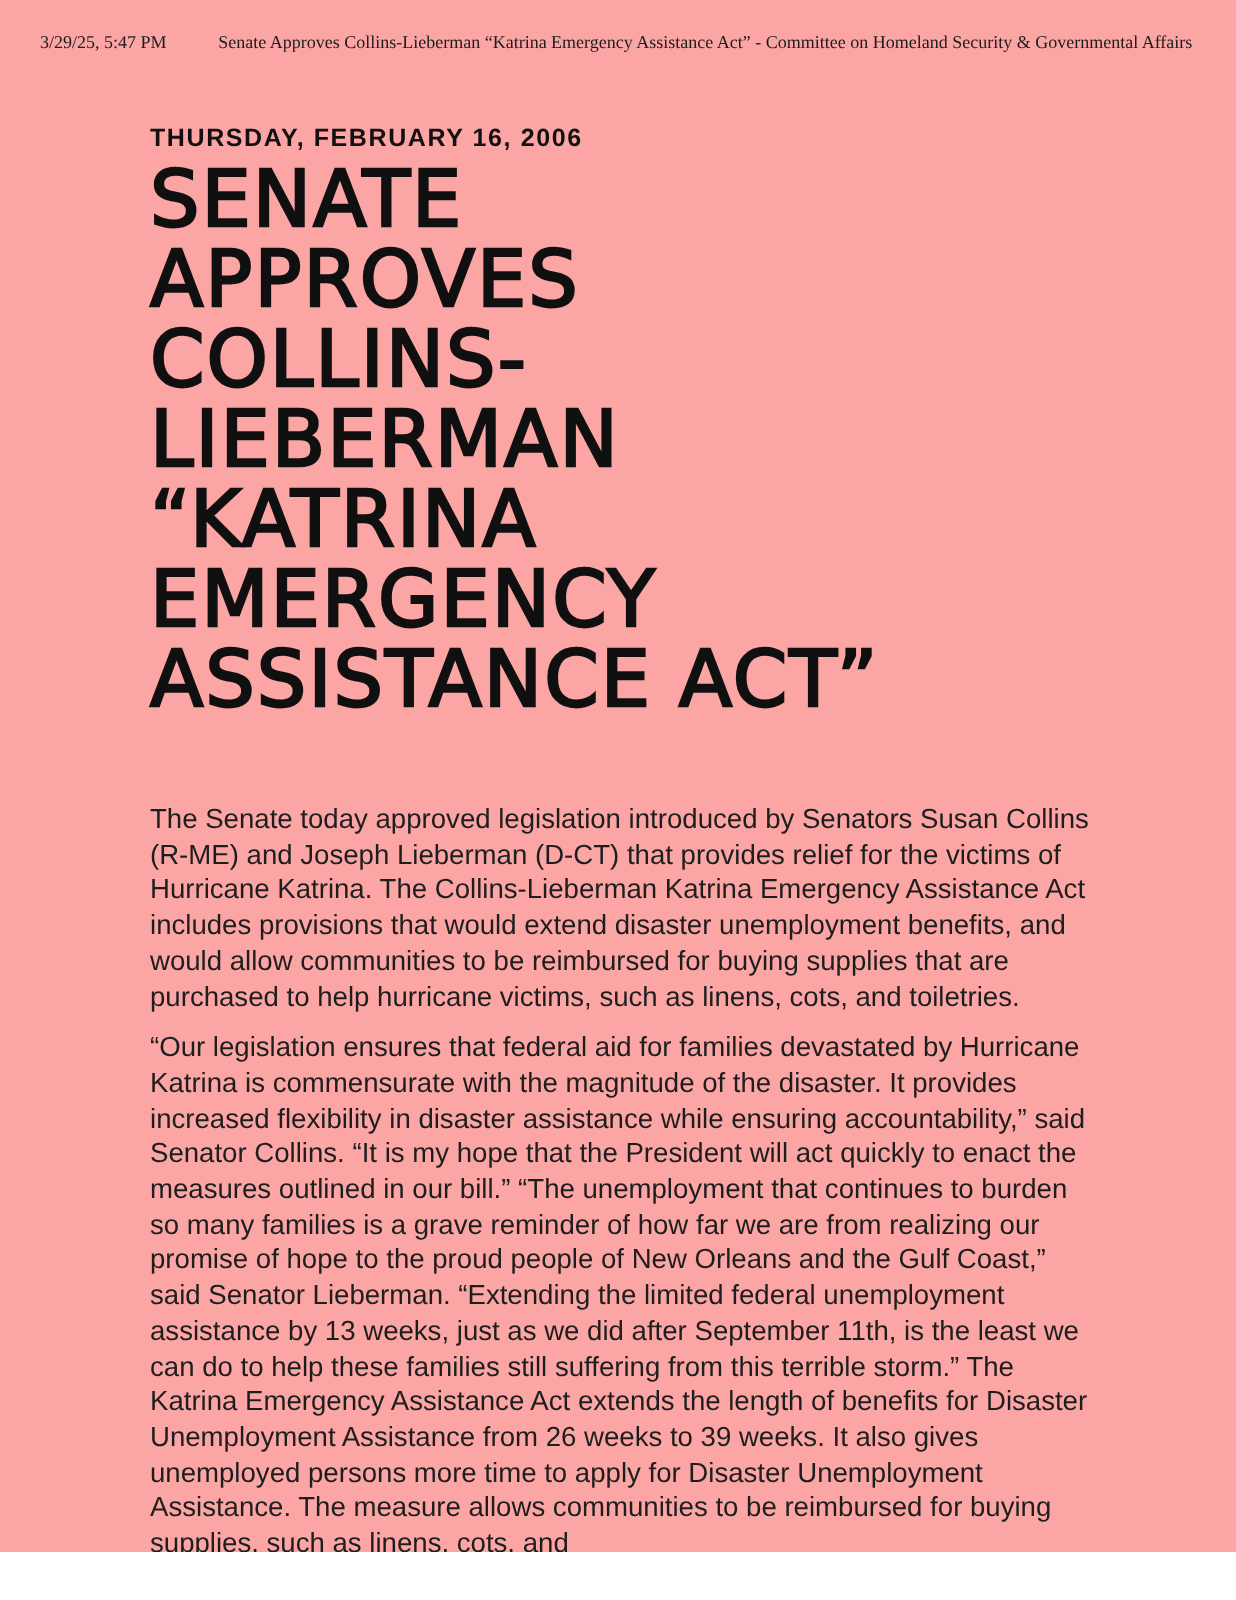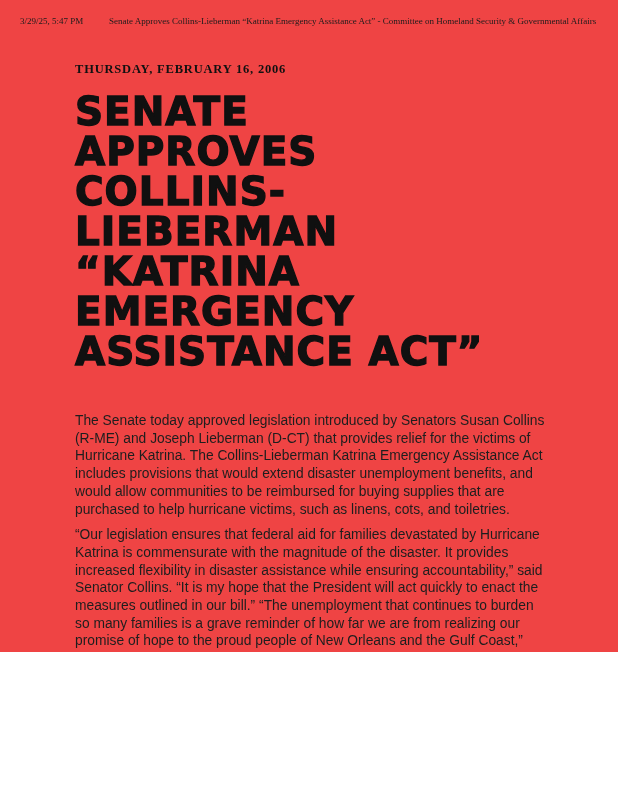--- a/index.html
+++ b/index.html
@@ -3,22 +3,22 @@
 <meta charset="utf-8">
 <style>
   html, body {
     margin: 0;
     padding: 0;
     background: #ffffff;
   }
   .page {
     position: relative;
     width: 618px;
-    height: 652px;
-    background: #ef4444;
+    height: 776px;
+    background: #fca5a5;
     overflow: hidden;
     font-family: "Liberation Serif", serif;
   }
 
   
   .print-header {
     position: absolute;
     top: 16px;
     left: 20px;
     right: 20px;
@@ -40,30 +40,30 @@
   }
 
   
   .content {
     position: absolute;
     top: 62px;
     left: 75px;
     width: 472px;
   }
   .date-line {
-    font-family: Liberation Serif, serif;
+    font-family: Liberation Sans, sans-serif;
     font-weight: bold;
     font-size: 12.5px;
     letter-spacing: 0.8px;
     color: #111111;
   }
   .headline {
-    margin: 15px 0 0 0;
+    margin: 5px 0 0 0;
     font-family: "DejaVu Sans", "Liberation Sans", sans-serif;
-    font-weight: bold;
+    font-weight: normal;
     font-size: 39px;
     line-height: 40px;
     letter-spacing: 1px;
     color: #101010;
     -webkit-text-stroke: 1.3px #101010;
     white-space: pre-line;
   }
   .body-copy {
     margin-top: 40px;
     font-family: "Liberation Sans", sans-serif;

